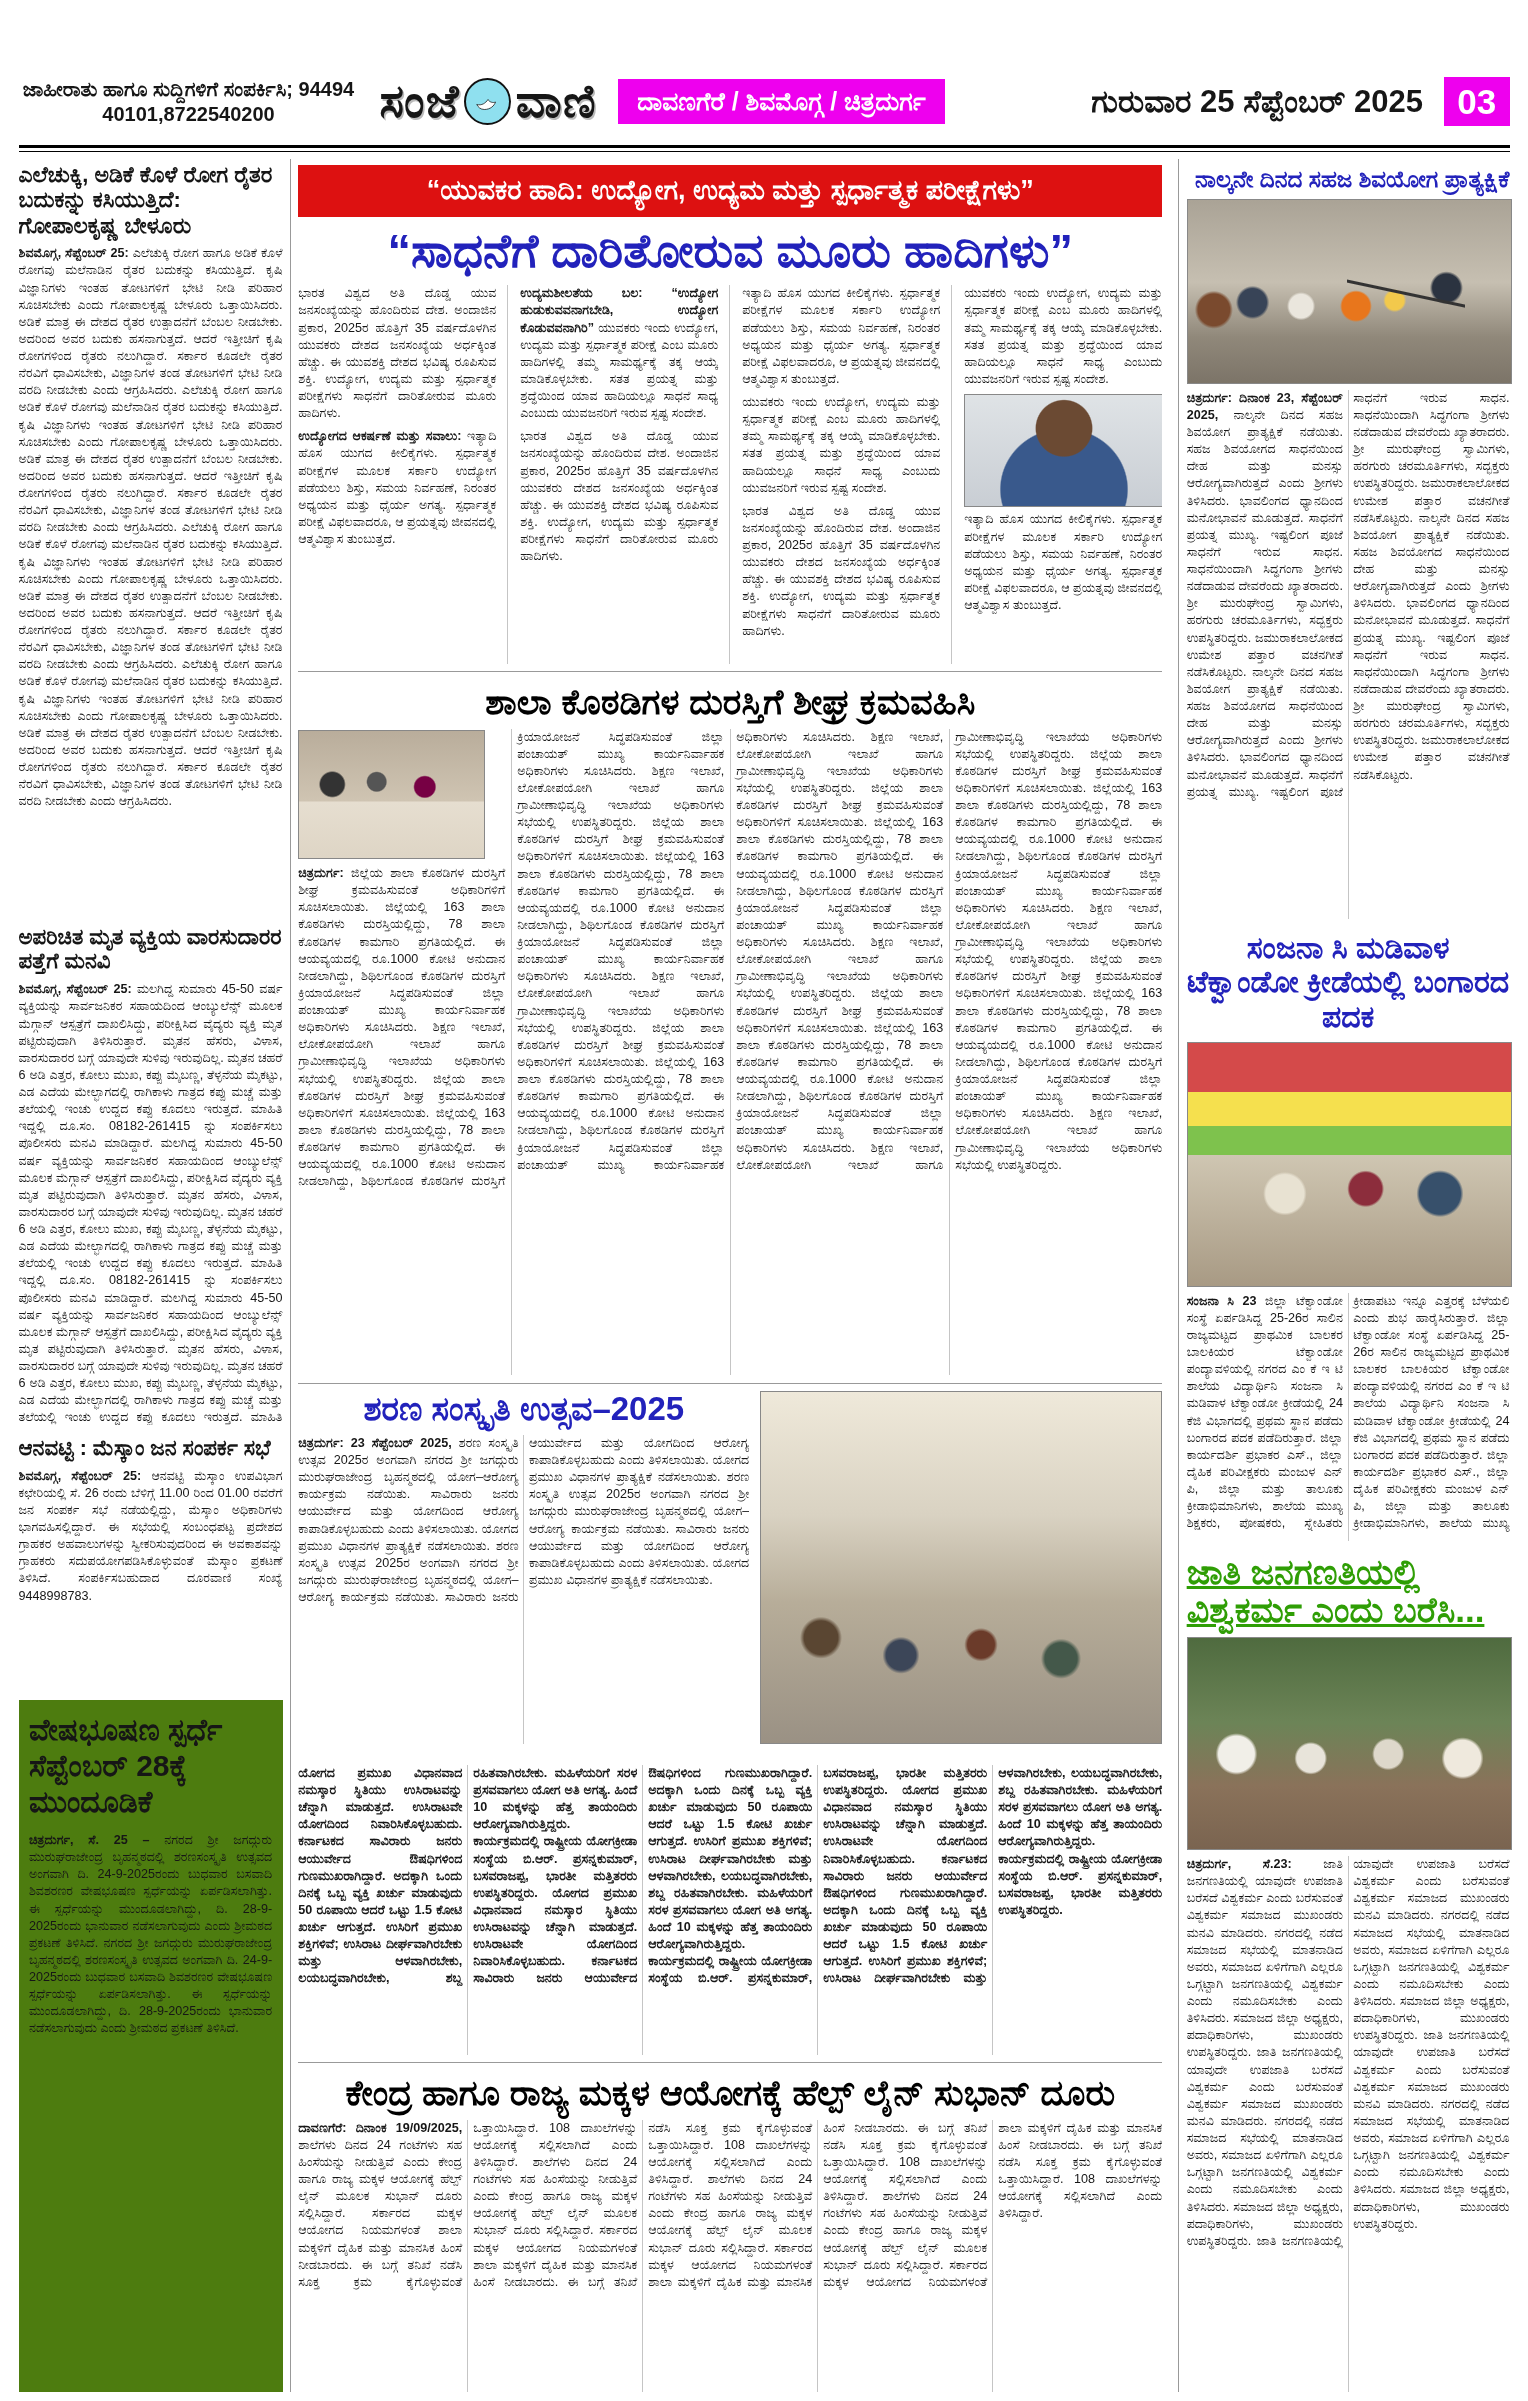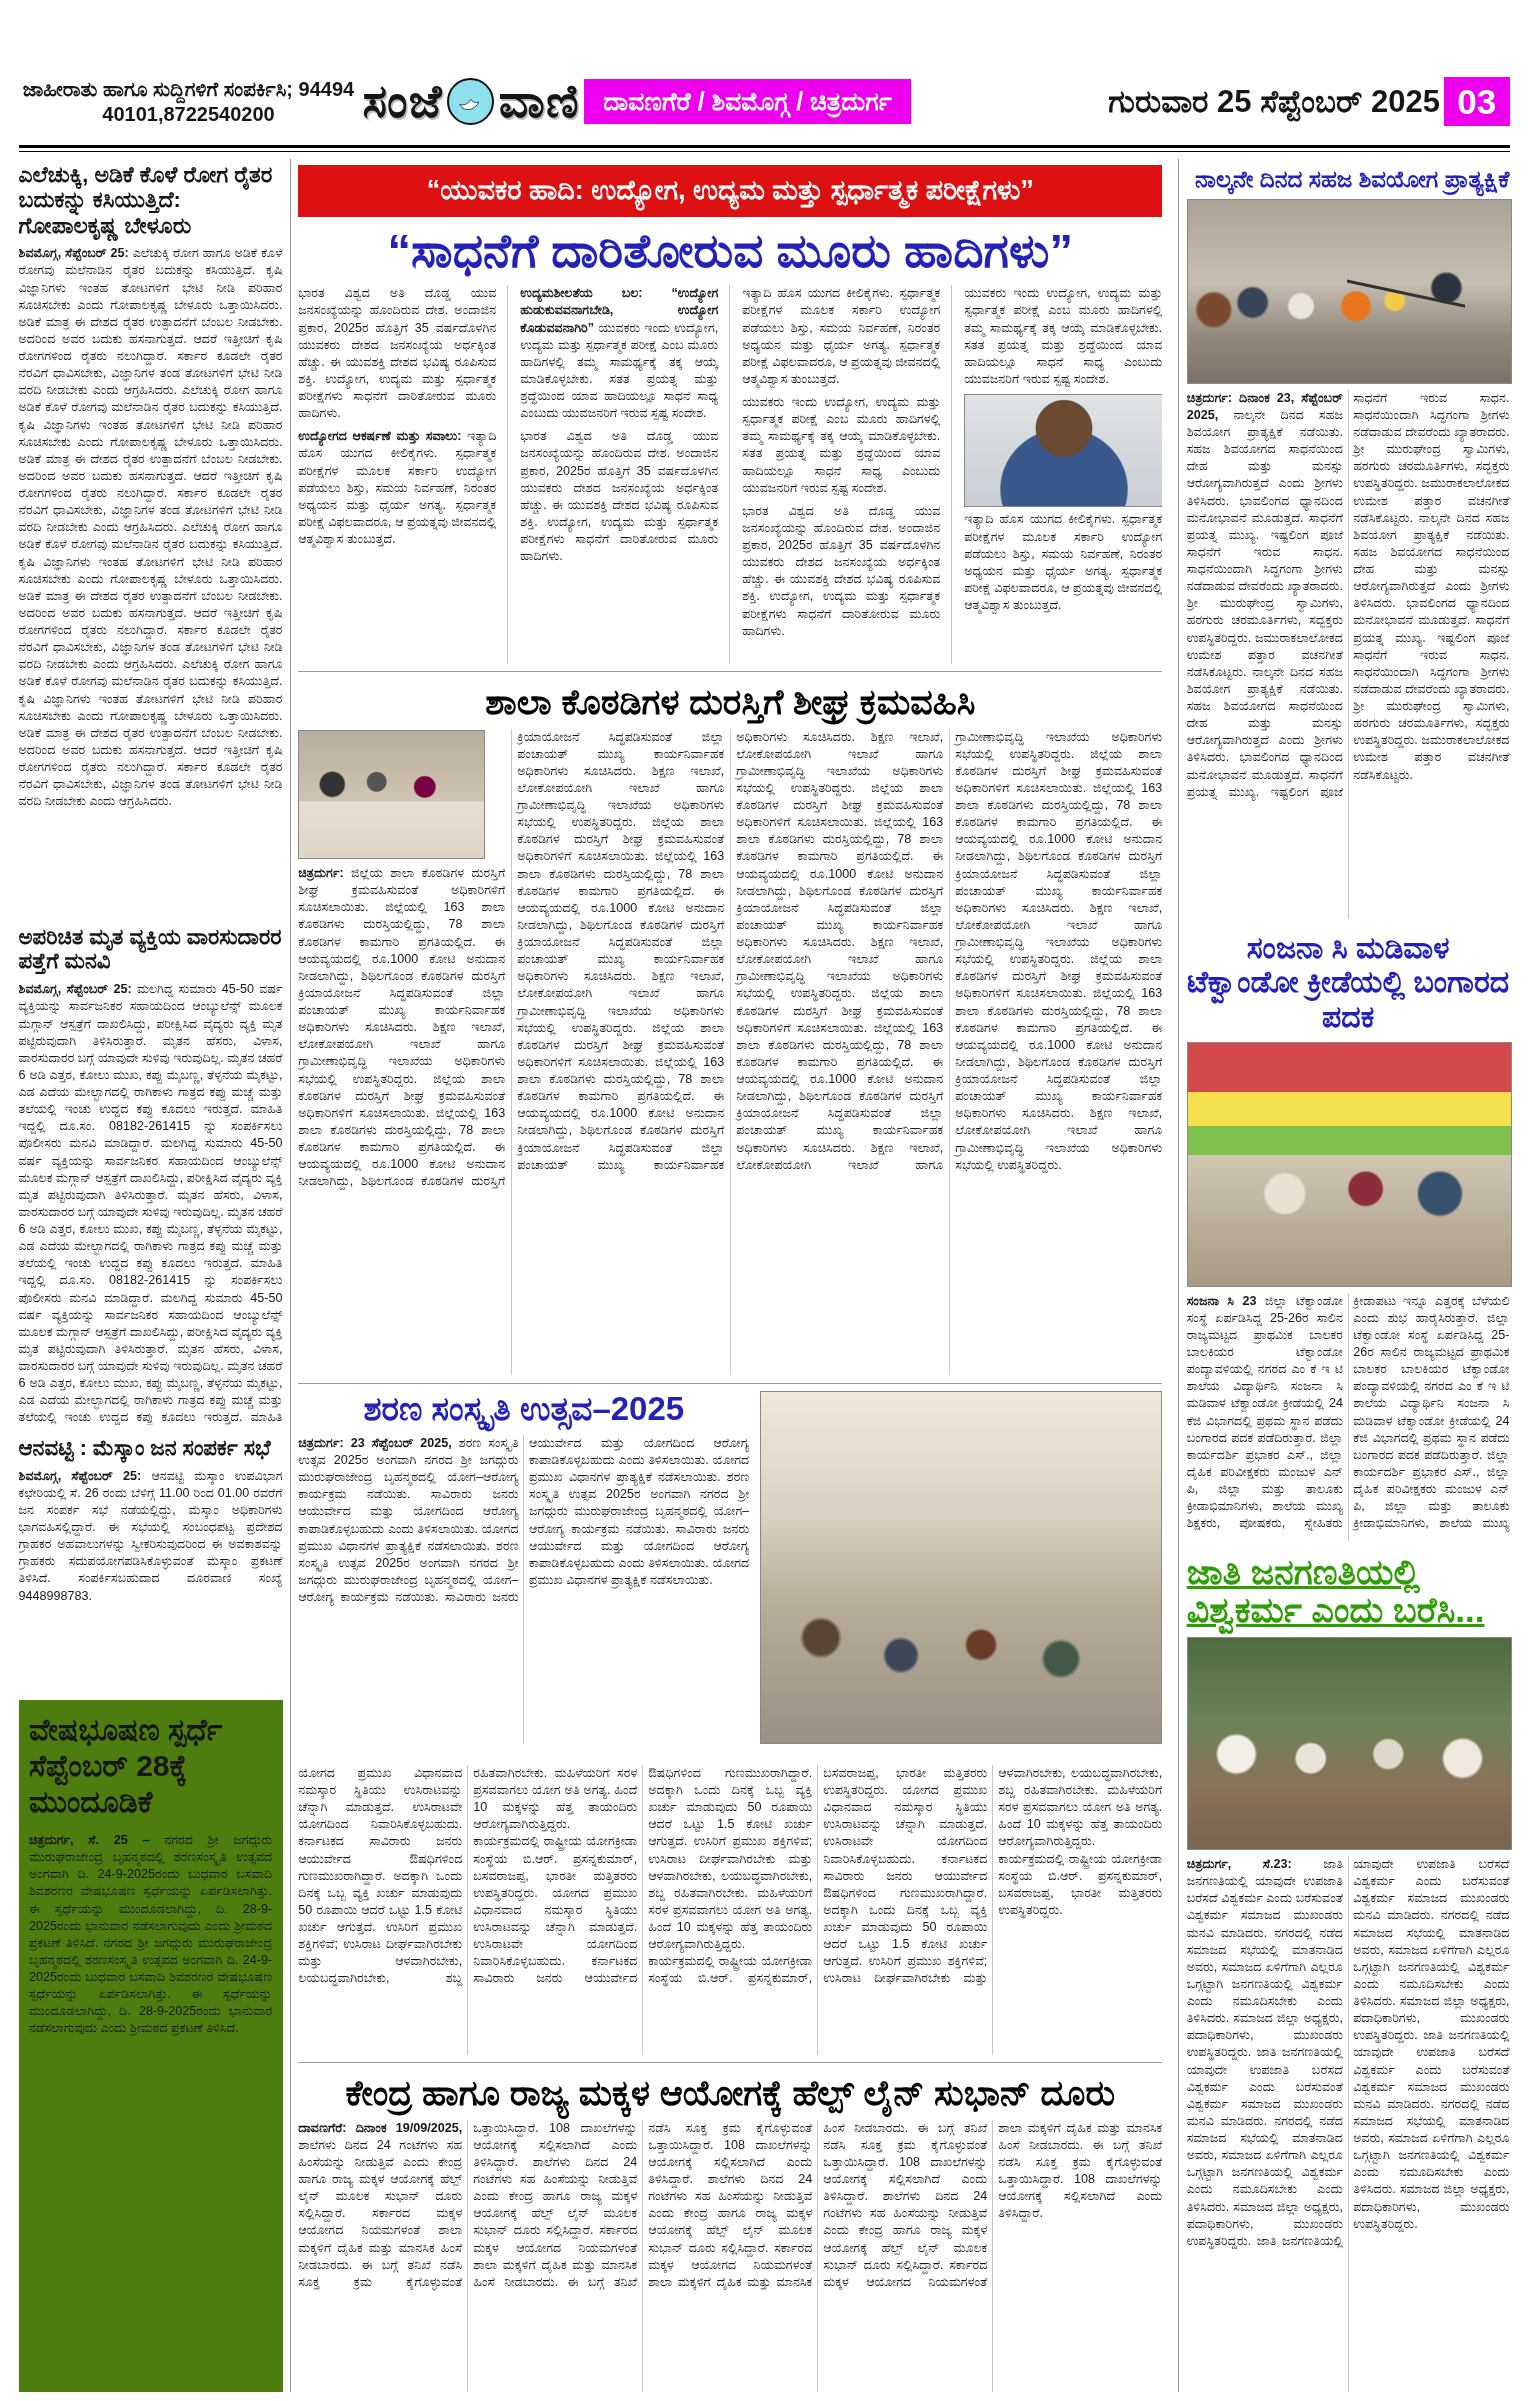--- a/index.html
+++ b/index.html
@@ -1,19 +1,19 @@
 <!DOCTYPE html>
 <html style="font-size:12px"><head>
 <meta charset="utf-8">
 <style>
   html,body{margin:0;padding:0;background:#e8e8e8;}
   .page{width:1528px;height:2401px;position:relative;background:#fff;overflow:hidden;
         font-family:"Liberation Sans","DejaVu Sans",sans-serif;color:#161616;}
   
-  .hdr{position:absolute;left:18.5px;right:18.5px;top:70px;height:63px;display:flex;align-items:center;gap:4px;}
+  .hdr{position:absolute;left:18.5px;right:18.5px;top:70px;height:63px;display:flex;align-items:center;gap:21px;}
   .hdr-contact{font-weight:bold;font-size:20px;line-height:1.25;text-align:center;width:340px;}
   .masthead{display:flex;align-items:center;gap:4.4px;font-weight:bold;font-size:46px;letter-spacing:1.5px;
             text-shadow:1.5px 1.5px 0 #bbb;white-space:nowrap;}
   .logo-circle{width:43px;height:43px;border-radius:50%;background:#8fe0ef;border:2.2px solid #111;
                display:flex;align-items:center;justify-content:center;}
   .logo-circle svg{width:30px;height:30px;}
   .edition-badge{background:#ee00ee;color:#fff;font-weight:bold;font-size:25px;padding:7.4px 19px;white-space:nowrap;}
   .hdr-date{font-weight:bold;font-size:31px;margin-left:auto;white-space:nowrap;}
   .page-badge{background:#ee00ee;color:#fff;font-weight:bold;font-size:35px;padding:4.4px 13.3px;}
   .double-rule{position:absolute;left:18.5px;right:18.5px;top:145px;height:3px;border-top:3px solid #000;border-bottom:0.7px solid #000;}
@@ -44,21 +44,21 @@
   .headRed{color:#000000;font-weight:bold;font-size:35px;text-align:center;line-height:1.1;margin:10.4px 0 7.4px 0;}
   .cols4{columns:4;column-gap:12px;column-rule:0.7px solid #c5c5c5;}
   .cols5{columns:5;column-gap:11px;column-rule:0.7px solid #c5c5c5;}
   .schoolBody{height:651px;overflow:hidden;}
   .photo-school{float:left;width:185px;height:127px;margin:1.5px 9px 6px 0;border:0.7px solid #888;}
   .sharanaRow{display:flex;gap:10.4px;height:355px;margin-top:7.4px;overflow:hidden;}
   .sharanaLeft{width:451px;display:flex;flex-direction:column;overflow:hidden;}
   .headBlue2{color:#2222bb;font-weight:bold;font-size:33px;line-height:1.1;margin:0 0 7.4px 0;text-align:center;}
   .cols2s{columns:2;column-gap:10.4px;column-rule:0.7px solid #c5c5c5;flex:1;overflow:hidden;}
   .photo-hall{flex:1;border:0.7px solid #888;}
-  .sharanaBottom{height:292px;overflow:hidden;margin-top:21px;}
+  .sharanaBottom{height:292px;overflow:hidden;margin-top:21px;font-weight:bold;}
   .helplineBody{height:274px;overflow:hidden;}
   .rule{border-top:0.7px solid #999;margin:7.4px 0 0 0;}
   
   .hR-blue{color:#2222bb;font-weight:bold;font-size:23px;text-align:right;line-height:1.15;margin:7.4px 0 6px 0;}
   .hR-blue2{color:#2222bb;font-weight:bold;font-size:30px;text-align:center;line-height:1.15;margin:12px 0 7.4px 0;}
   .hR-green{color:#2f9e05;font-weight:bold;font-size:35px;text-align:left;line-height:1.1;margin:12px 0 7.4px 0;text-decoration:underline;}
   .photoR{width:100%;border:0.7px solid #888;}
   .cols2{columns:2;column-gap:10.4px;column-rule:0.7px solid #c5c5c5;overflow:hidden;}
   .bRA{height:529px;margin-top:6px;}
   .bRB{height:248px;margin-top:6px;}

